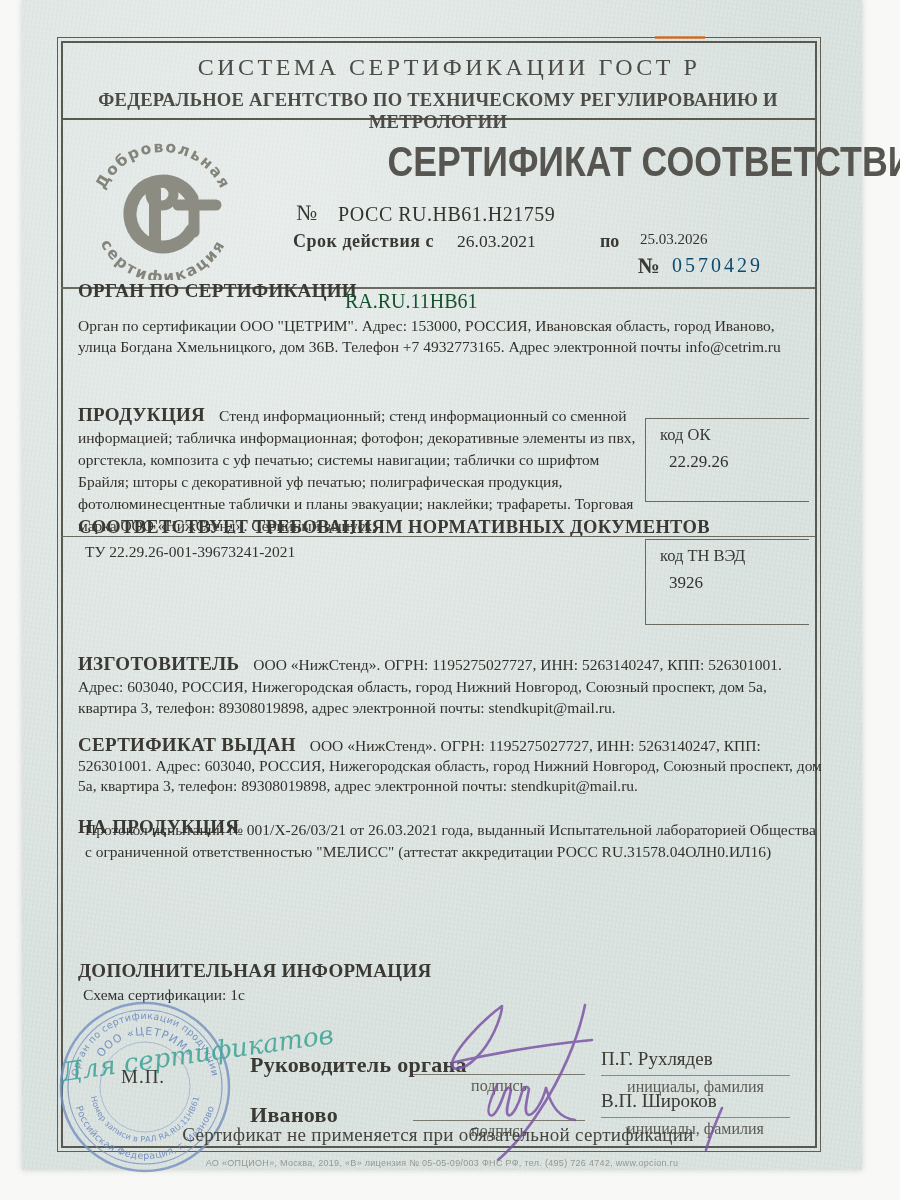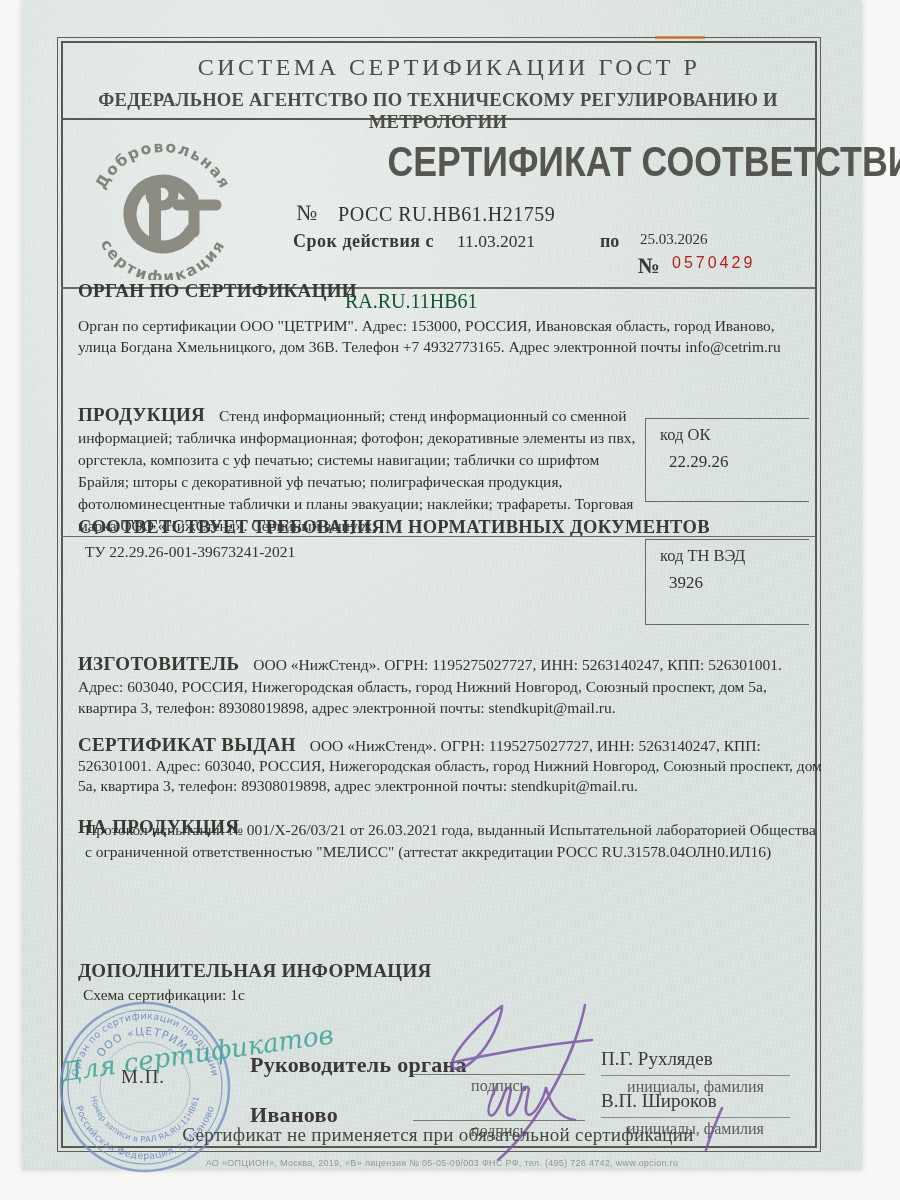--- a/index.html
+++ b/index.html
@@ -49,22 +49,22 @@
   }
   .num-label{left:296px;top:200px;font-size:22px;color:#3a3934;}
   .num-value{left:338px;top:203px;font-size:20px;color:#33322d;letter-spacing:.5px;}
   .validity-label{left:293px;top:231px;font-size:18px;font-weight:bold;color:#3a3934;letter-spacing:.5px;}
   .valid-from{left:457px;top:231px;font-size:17.5px;color:#33322d;}
   .to-label{left:600px;top:231px;font-size:18px;font-weight:bold;color:#3a3934;}
   .valid-to{left:640px;top:231px;font-size:15px;color:#33322d;}
   .blank-num-label{left:638px;top:253px;font-size:22px;font-weight:bold;color:#3a3934;}
   .blank-num{
     left:672px;top:254px;
-    font-family:Liberation Sans, sans-serif;
-    font-size:16px;color:#b91c1c;letter-spacing:3px;
+    font-family:Liberation Serif, serif;
+    font-size:20px;color:#0c4a6e;letter-spacing:3px;
   }
   .rule{background:#6b6a61;height:1.5px;}
   .sec-label{font-size:19px;font-weight:bold;color:#3a3934;letter-spacing:.3px;}
   .sec-label.inline{margin-right:14px;}
   .body-txt{font-size:15.5px;line-height:21px;color:#32312c;}
   .code-box{
     border-top:1.5px solid #6b6a61;border-left:1.5px solid #6b6a61;border-bottom:1.5px solid #6b6a61;
   }
   .code-box .cb-label{position:absolute;left:14px;top:6px;font-size:16.5px;color:#3a3934;}
   .code-box .cb-value{position:absolute;left:23px;top:33px;font-size:17px;color:#33322d;}
@@ -123,21 +123,21 @@
     <path d="M 128 79 L 128 104" stroke-width="11"></path>
   </g>
 </svg>
 
 <div class="abs cert-title">СЕРТИФИКАТ СООТВЕТСТВИЯ</div>
 
 <span class="abs num-label">№</span>
 <span class="abs num-value">РОСС RU.НВ61.Н21759</span>
 
 <span class="abs validity-label">Срок действия  с</span>
-<span class="abs valid-from">11.03.2021</span>
+<span class="abs valid-from">26.03.2021</span>
 <span class="abs to-label">по</span>
 <span class="abs valid-to">25.03.2026</span>
 
 <span class="abs blank-num-label">№</span>
 <span class="abs blank-num">0570429</span>
 
 <div class="abs rule" style="left:61px;top:287px;width:754px;"></div>
 
 <span class="abs sec-label" style="left:78px;top:280px;">ОРГАН ПО СЕРТИФИКАЦИИ</span>
 <span class="abs" style="left:345px;top:290px;font-size:20px;color:#14532d;">RA.RU.11НВ61</span>

